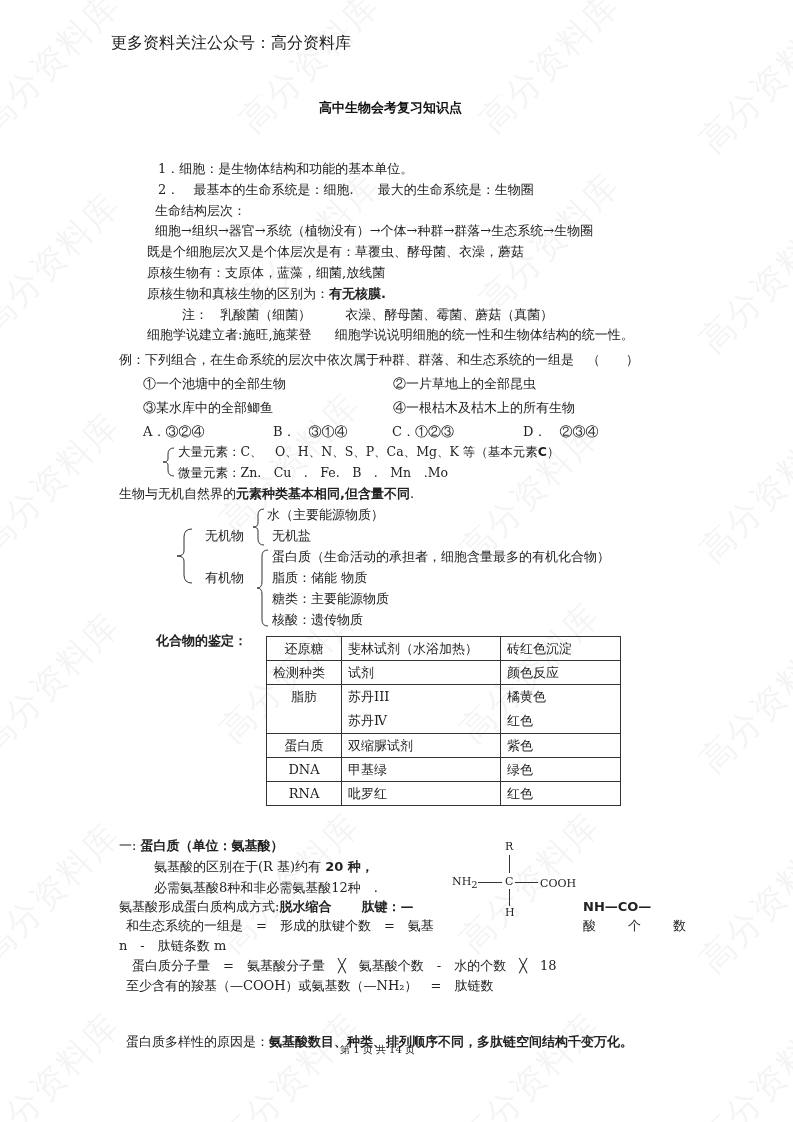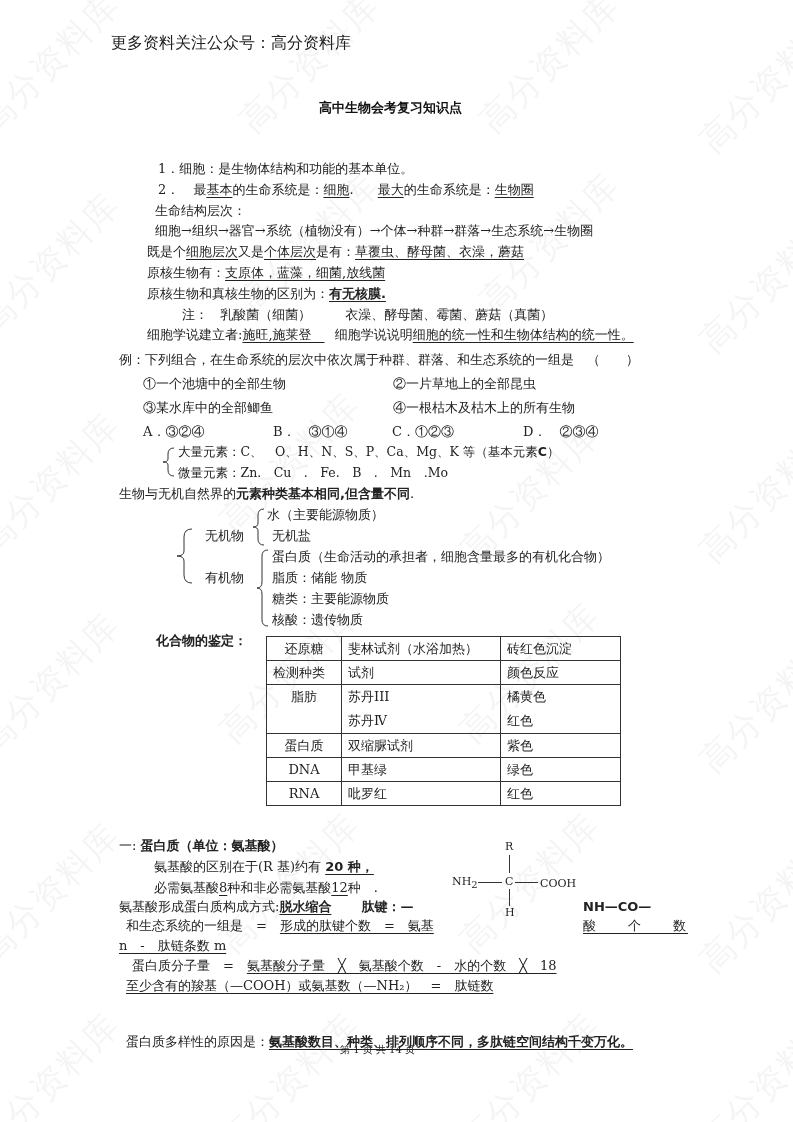--- a/index.html
+++ b/index.html
@@ -8,21 +8,21 @@
     font-family: "DejaVu Serif", "Liberation Serif", serif; color: #222; font-size: 13px;
   }
   .wm {
     position: absolute; font-family: "DejaVu Sans", sans-serif; font-size: 34px;
     color: rgba(0,0,0,0.045); transform: rotate(-45deg); white-space: nowrap; pointer-events: none;
     letter-spacing: 2px;
   }
   .abs { position: absolute; white-space: nowrap; line-height: 1.2; }
   .hdr { font-family: "DejaVu Sans", "Liberation Sans", sans-serif; font-size: 16px; color: #222; }
   .title { font-family: "DejaVu Sans", sans-serif; font-weight: bold; font-size: 13px; color: #111; }
-  .u { text-decoration: underline; text-underline-offset: 3px; }
+  .u { text-underline-offset: 3px; }
   .b { font-weight: bold; font-family: "DejaVu Sans", sans-serif; }
   table.id-table {
     position: absolute; left: 266px; top: 636px; border-collapse: collapse; font-size: 13px;
   }
   table.id-table td {
     border: 1px solid #333; padding: 0 6px; height: 23px; vertical-align: middle;
   }
   table.id-table td.c1 { width: 62px; text-align: center; }
   table.id-table td.c2 { width: 146px; }
   table.id-table td.c3 { width: 107px; }

